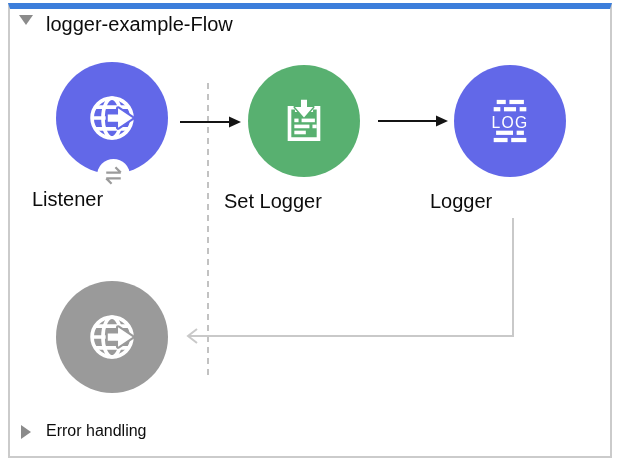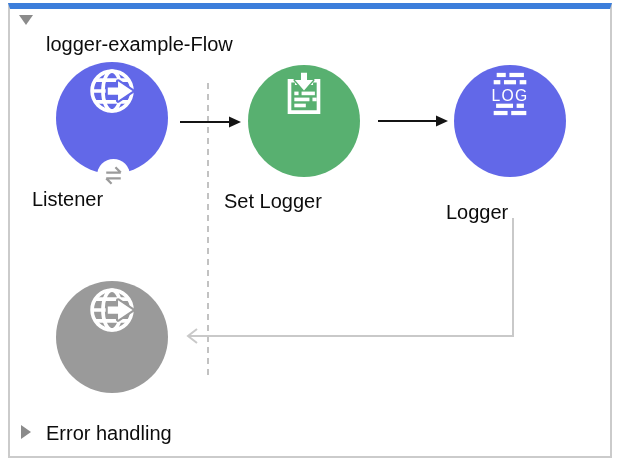--- a/index.html
+++ b/index.html
@@ -36,50 +36,49 @@
     border-top: 7px solid transparent;
     border-bottom: 7px solid transparent;
     border-left: 10px solid #8b8b8b;
   }
 
   .flow-title {
     left: 46px; top: 13px;
     font-size: 20px;
     color: #0c0c0c;
     white-space: nowrap;
-    margin-top: 20px;
   }
   .error-label {
     left: 46px; top: 422px;
-    font-size: 20px;
+    font-size: 16px;
     color: #0c0c0c;
     white-space: nowrap;
   }
 
   
   .node {
     width: 112px; height: 112px;
     border-radius: 50%;
-    display: flex; justify-content: center;
+    display: flex; align-items: center; justify-content: center;
   }
   .node-listener   { left: 56px;  top: 62px;  background: #6268e8; }
   .node-setpayload { left: 248px; top: 65px;  background: #58b070; }
   .node-logger     { left: 454px; top: 65px;  background: #6268e8; }
   .node-response   { left: 56px;  top: 281px; background: #9a9a9a; }
 
   .node-label {
     width: 160px;
     text-align: left;
     font-size: 20px;
     color: #0c0c0c;
     white-space: nowrap;
   }
   .label-listener   { left: 32px;  top: 188px; }
   .label-setpayload { left: 224px; top: 190px; }
-  .label-logger     { left: 446px; top: 190px; margin-top: 11px; }
+  .label-logger     { left: 430px; top: 190px; }
 
   .badge {
     left: 97px; top: 159px;
     width: 33px; height: 33px;
     border-radius: 50%;
     background: #ffffff;
     display: flex; align-items: center; justify-content: center;
   }
 
   .wires {

